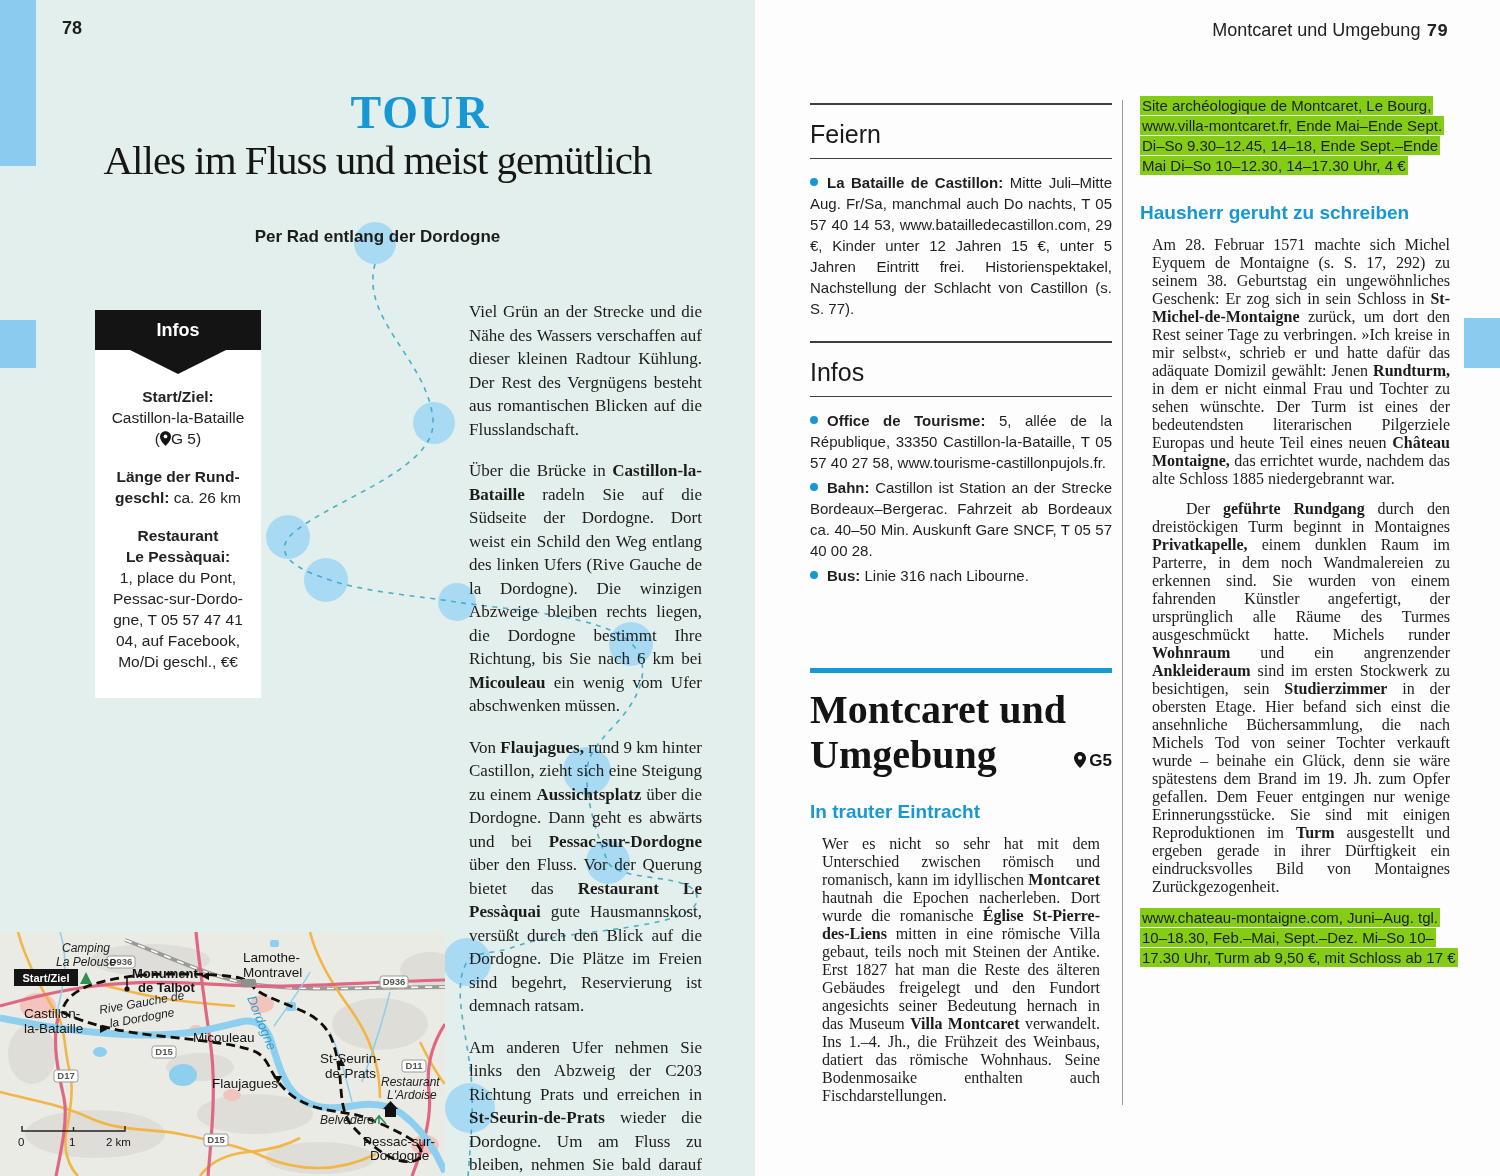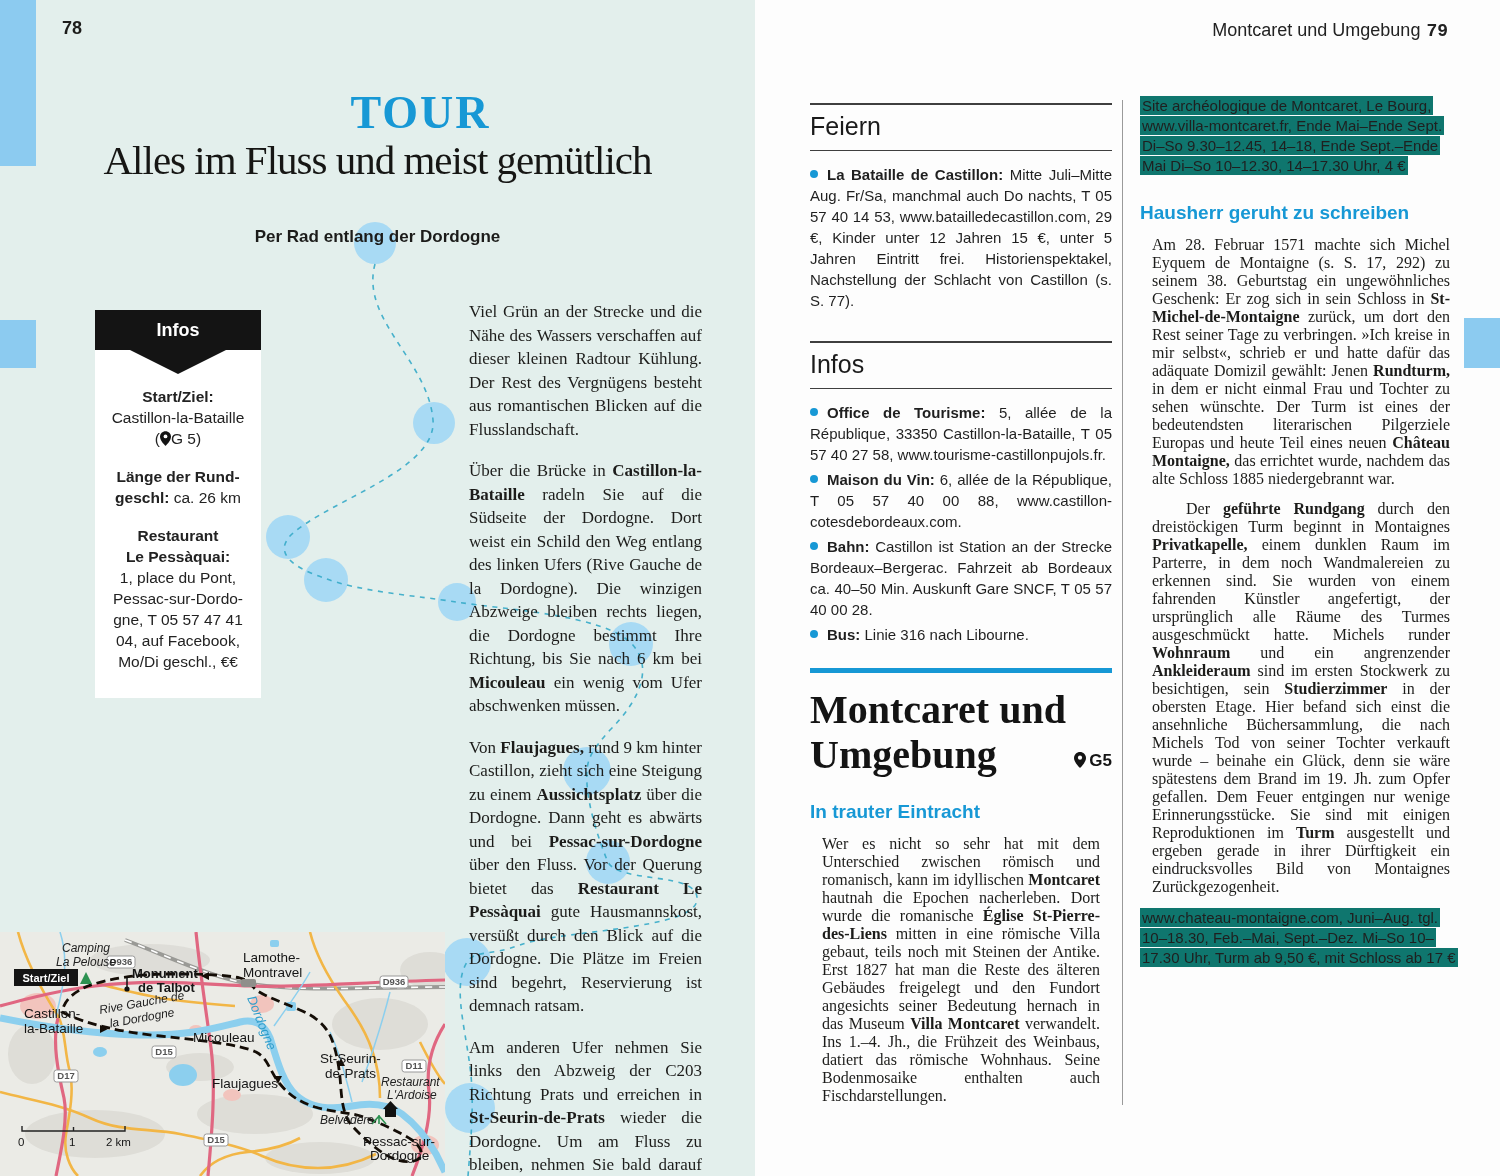--- a/index.html
+++ b/index.html
@@ -45,42 +45,42 @@
   .col-main p{margin:0 8px 18px;}
   .map-spacer{float:left;width:172px;height:250px;margin-top:632px;margin-right:14px;}
 
   .map{left:0;top:932px;width:445px;height:244px;}
   .route-overlay{left:0;top:0;width:755px;height:1176px;pointer-events:none;}
 
   
   .sec{left:810px;width:302px;}
   .sec-feiern{top:103px;}
   .sec-infos{top:341px;}
-  .sec-head{border-top:2px solid #3f3f3f;border-bottom:1px solid #3f3f3f;padding:7px 0 9px;margin-bottom:13px;}
+  .sec-head{border-top:2px solid #3f3f3f;border-bottom:1px solid #3f3f3f;padding:15px 0 9px;margin-bottom:13px;}
   .sec-head h2{margin:0;font-size:25px;font-weight:400;color:#1a1a1a;}
   .sans-item{margin:0 0 4px;font-size:15px;line-height:21px;text-align:justify;color:#1f1f1f;}
   .bullet{display:inline-block;width:8px;height:8px;border-radius:50%;background:#1798d5;
           margin-right:9px;vertical-align:2px;}
 
   .article{left:810px;top:668px;width:302px;}
   .blue-bar{height:5px;background:#1798d5;margin-bottom:14px;}
   .article h1{margin:0;font-size:40px;line-height:45px;font-weight:bold;color:#141414;
               font-family:"Liberation Serif",serif;}
   .t2{display:flex;justify-content:space-between;align-items:baseline;}
   .grid{font-family:"Liberation Sans",sans-serif;font-size:17px;font-weight:bold;
         display:inline-flex;align-items:center;gap:3px;}
   h3.blue{margin:18px 0 10px;font-size:19px;color:#1798d5;}
   .body{font-size:16px;line-height:18px;text-align:justify;margin:12px;color:#1c1c1a;}
   .indent{text-indent:34px;}
 
   .divider{left:1122px;top:100px;width:1px;height:1005px;background:#9a9a9a;}
 
   .sidebar{left:1140px;top:96px;width:322px;}
   .hl{margin:0;font-size:15px;line-height:20px;color:#1f1f1f;}
-  .hlbg{background:#0f766e;padding:1px 2px;-webkit-box-decoration-break:clone;box-decoration-break:clone;}
+  .hlbg{background:#84cc16;padding:1px 2px;-webkit-box-decoration-break:clone;box-decoration-break:clone;}
   .sidebar h3.blue{margin:26px 0 8px;}
   .hl-bottom{margin-top:3px;}
 
   
   .mt{font-family:"Liberation Sans",sans-serif;font-size:13.5px;fill:#151515;}
   .mtb{font-family:"Liberation Sans",sans-serif;font-size:13px;font-weight:bold;fill:#151515;}
   .mti{font-family:"Liberation Sans",sans-serif;font-size:12px;font-style:italic;fill:#222;}
   .badge-t{font-family:"Liberation Sans",sans-serif;font-size:9.5px;font-weight:bold;fill:#555;text-anchor:middle;}
   .river-t{font-family:"Liberation Sans",sans-serif;font-size:13px;font-style:italic;fill:#2f9dcb;}
   .scale-t{font-family:"Liberation Sans",sans-serif;font-size:11.5px;fill:#151515;}
@@ -297,21 +297,20 @@
     <h2>Feiern</h2>
   </div>
   <p class="sans-item"><span class="bullet"></span><span><b>La Bataille de Castillon:</b> Mitte Juli–Mitte Aug. Fr/Sa, manchmal auch Do nachts, T 05 57 40 14 53, www.batailledecastillon.com, 29 €, Kinder unter 12 Jahren 15 €, unter 5 Jahren Eintritt frei. Historienspektakel, Nachstellung der Schlacht von Castillon (s. S. 77).</span></p>
 </div>
 
 <div class="abs sec sec-infos">
   <div class="sec-head">
     <h2>Infos</h2>
   </div>
   <p class="sans-item"><span class="bullet"></span><span><b>Office de Tourisme:</b> 5, allée de la République, 33350 Castillon-la-Bataille, T 05 57 40 27 58, www.tourisme-castillonpujols.fr.</span></p>
-  <p class="sans-item"><span class="bullet"></span><span><b>Maison du Vin:</b> 6, allée de la République, T 05 57 40 00 88, www.castillon-cotesdebordeaux.com.</span></p>
   <p class="sans-item"><span class="bullet"></span><span><b>Bahn:</b> Castillon ist Station an der Strecke Bordeaux–Bergerac. Fahrzeit ab Bordeaux ca. 40–50 Min. Auskunft Gare SNCF, T 05 57 40 00 28.</span></p>
   <p class="sans-item"><span class="bullet"></span><span><b>Bus:</b> Linie 316 nach Libourne.</span></p>
 </div>
 
 <div class="abs article">
   <div class="blue-bar"></div>
   <h1>
     <span>Montcaret und</span><br>
     <span class="t2">
       <span>Umgebung</span>

